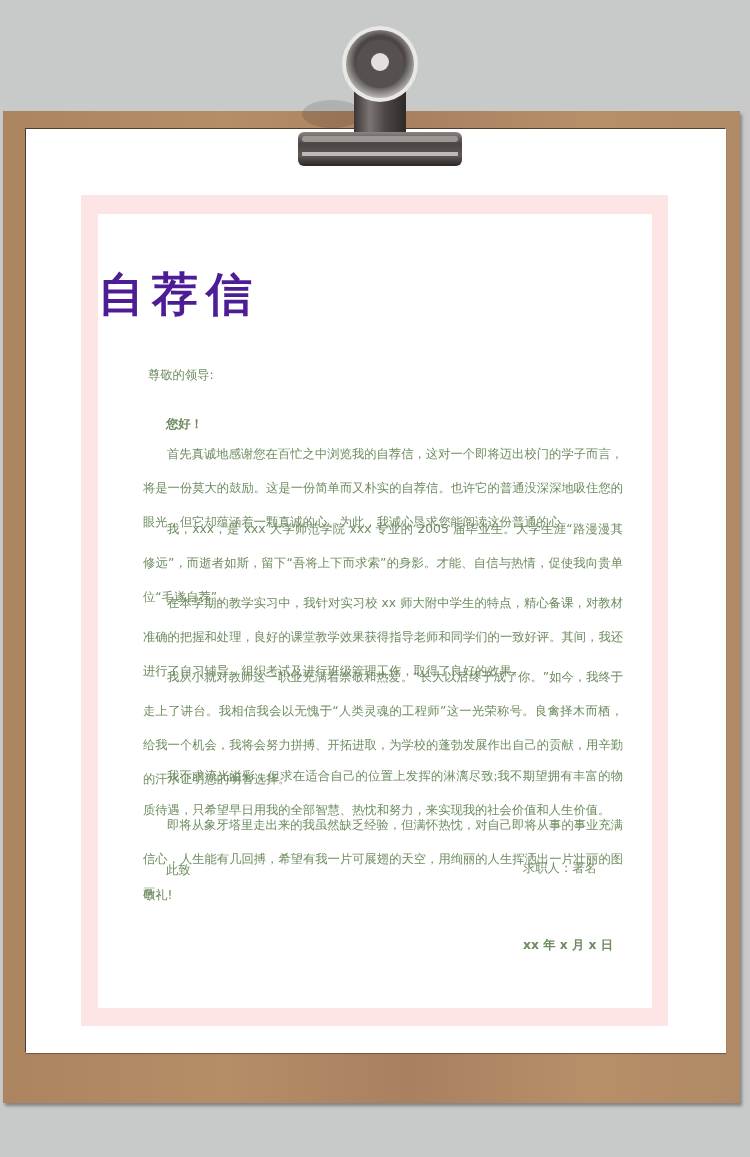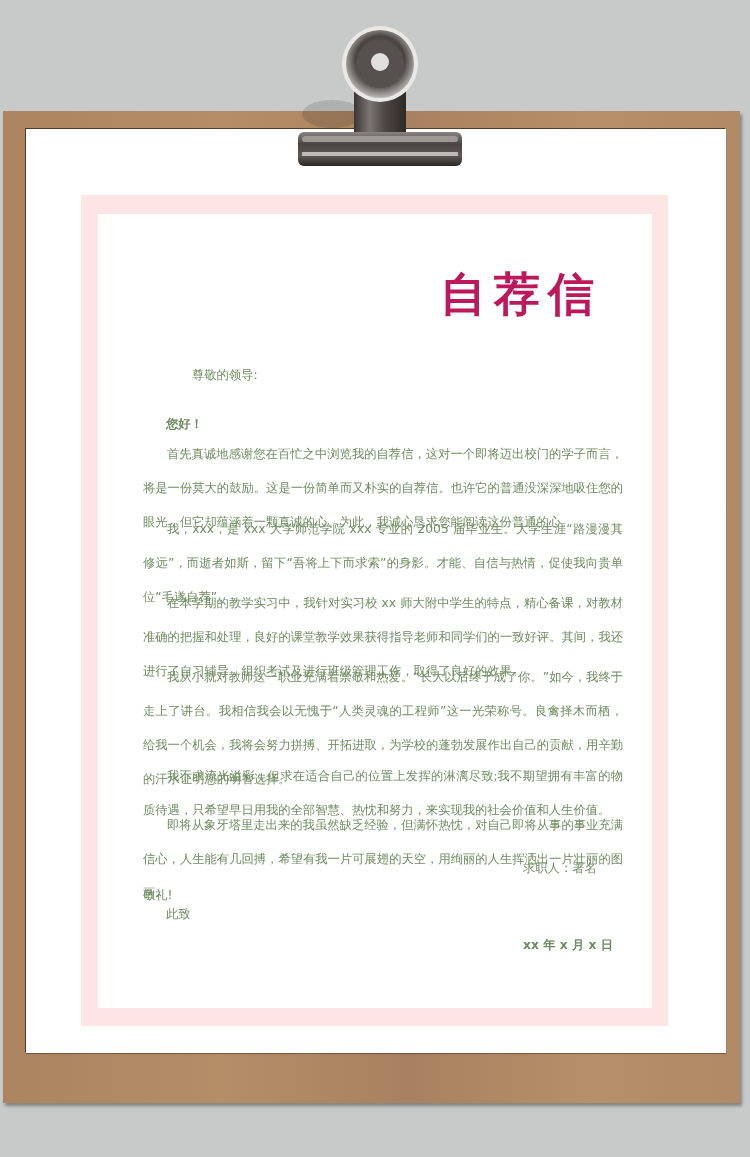--- a/index.html
+++ b/index.html
@@ -21,23 +21,23 @@
     .pink-frame {
       position: absolute; left: 81px; top: 195px; width: 587px; height: 831px;
       background: #fde5e5;
     }
     .inner {
       position: absolute; left: 98px; top: 214px; width: 554px; height: 794px;
       background: #ffffff;
     }
     .clip { position: absolute; left: 296px; top: 24px; width: 168px; height: 146px; }
     .title {
-      position: absolute; left: 98px; width: 504px; top: 264px; text-align: right;
+      position: absolute; left: 98px; width: 504px; top: 264px; text-align: left;
       font-family: "DejaVu Sans", sans-serif; font-weight: bold;
-      font-size: 46px; letter-spacing: 8px; color: #be185d; line-height: 60px;
+      font-size: 46px; letter-spacing: 8px; color: #4c1d95; line-height: 60px;
     }
     .text {
       position: absolute; color: #6f8c60; font-size: 12.3px; line-height: 24.7px;
       white-space: nowrap;
     }
     .para {
       position: absolute; left: 143px; width: 480px; color: #6f8c60;
       font-size: 12.3px; line-height: 34px; text-indent: 24px;
       text-align: justify; text-align-last: left;
     }
@@ -76,26 +76,26 @@
   <circle cx="84" cy="40" r="34" fill="url(#ring)"></circle>
   <circle cx="84" cy="40" r="24" fill="#56514f"></circle>
   <circle cx="84" cy="38" r="9" fill="#e2e0de"></circle>
   <rect x="2" y="108" width="164" height="34" rx="6" fill="url(#metal)"></rect>
   <rect x="6" y="112" width="156" height="6" rx="3" fill="#9d9895"></rect>
   <rect x="6" y="128" width="156" height="4" fill="#bdb9b6"></rect>
 </svg>
 
 <div class="title">自荐信</div>
 
-<div class="text" style="left:148px; top:363px;margin-left:44px;">尊敬的领导:</div>
+<div class="text" style="left:148px; top:363px;">尊敬的领导:</div>
 <div class="text" style="left:166px; top:412px;font-weight:bold;">您好！</div>
 
 <div class="para" style="top:437px;">首先真诚地感谢您在百忙之中浏览我的自荐信，这对一个即将迈出校门的学子而言，将是一份莫大的鼓励。这是一份简单而又朴实的自荐信。也许它的普通没深深地吸住您的眼光，但它却蕴涵着一颗真诚的心。为此，我诚心恳求您能阅读这份普通的心。</div>
 <div class="para" style="top:512px;">我，xxx，是 xxx 大学师范学院 xxx 专业的 2005 届毕业生。大学生涯“路漫漫其修远”，而逝者如斯，留下“吾将上下而求索”的身影。才能、自信与热情，促使我向贵单位“毛遂自荐”。</div>
 <div class="para" style="top:586px;">在本学期的教学实习中，我针对实习校 xx 师大附中学生的特点，精心备课，对教材准确的把握和处理，良好的课堂教学效果获得指导老师和同学们的一致好评。其间，我还进行了自习辅导，组织考试及进行班级管理工作，取得了良好的效果。</div>
 <div class="para" style="top:660px;">我从小就对教师这一职业充满着崇敬和热爱。“长大以后终于成了你。”如今，我终于走上了讲台。我相信我会以无愧于“人类灵魂的工程师”这一光荣称号。良禽择木而栖，给我一个机会，我将会努力拼搏、开拓进取，为学校的蓬勃发展作出自己的贡献，用辛勤的汗水证明您的明智选择。</div>
 <div class="para" style="top:759px;font-family:Liberation Serif, serif;">我不求流光溢彩，但求在适合自己的位置上发挥的淋漓尽致;我不期望拥有丰富的物质待遇，只希望早日用我的全部智慧、热忱和努力，来实现我的社会价值和人生价值。</div>
 <div class="para" style="top:808px;">即将从象牙塔里走出来的我虽然缺乏经验，但满怀热忱，对自己即将从事的事业充满信心，人生能有几回搏，希望有我一片可展翅的天空，用绚丽的人生挥洒出一片壮丽的图画.</div>
 
-<div class="text" style="left:166px; top:902px;">此致</div>
+<div class="text" style="left:166px; top:858px;">此致</div>
 <div class="text" style="left:143px; top:883px;">敬礼!</div>
 <div class="text" style="left:523px; top:856px;">求职人：署名</div>
 <div class="text" style="left:523px; top:933px;font-weight:bold;">xx 年 x 月 x 日</div>
 
 </body></html>

